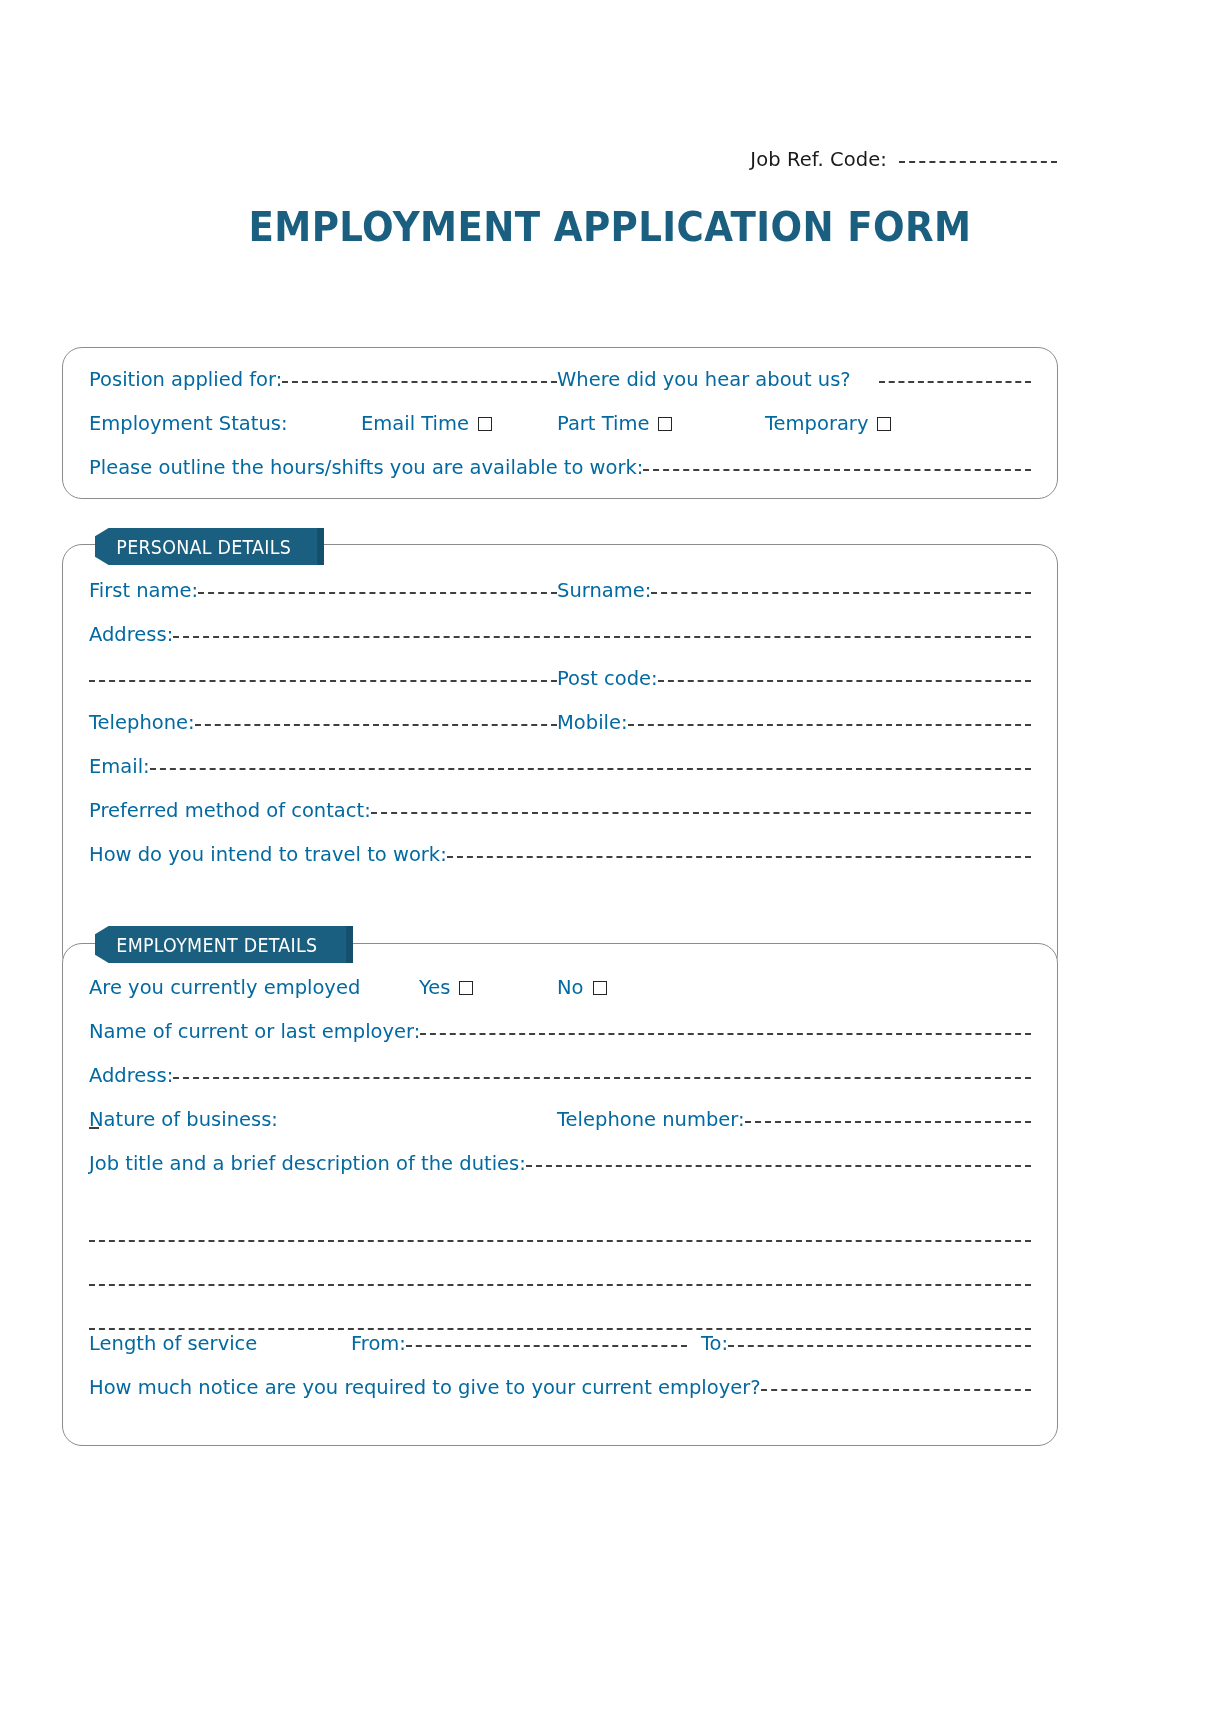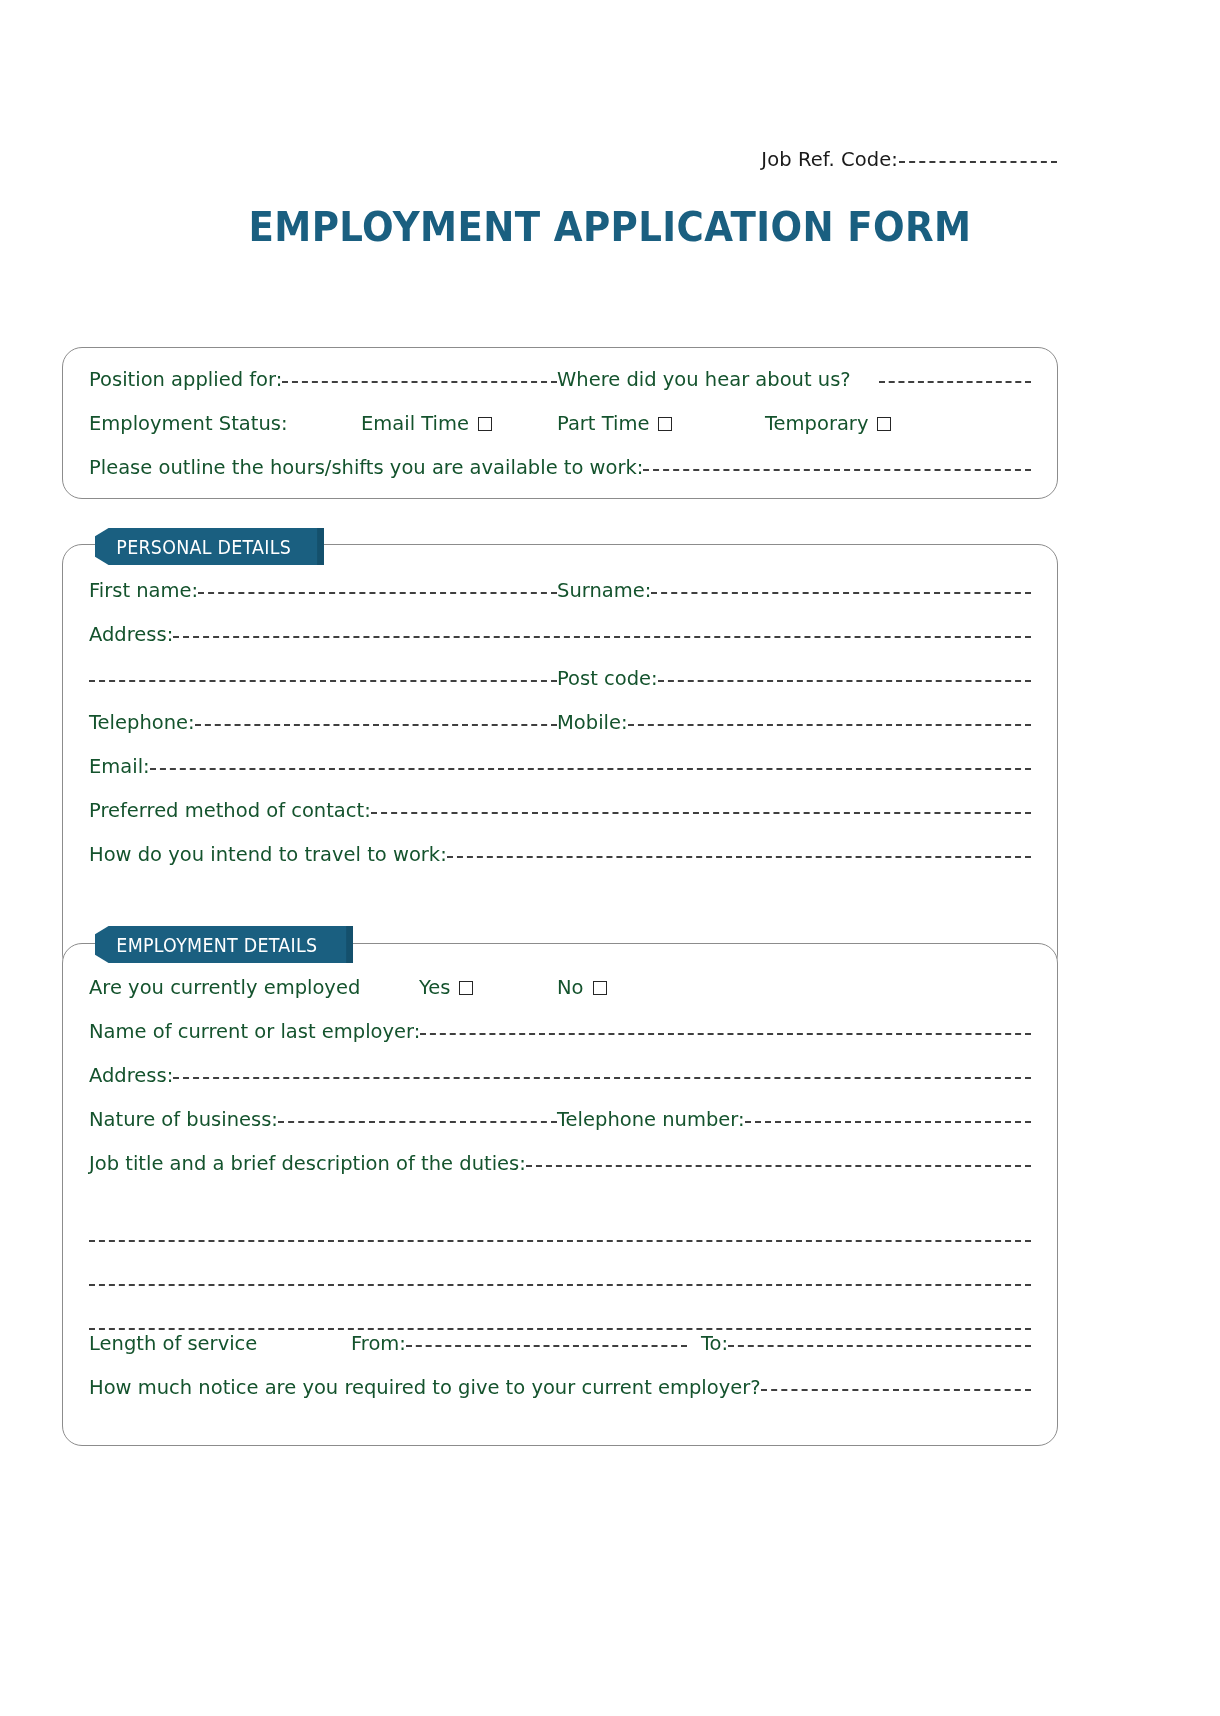--- a/index.html
+++ b/index.html
@@ -27,20 +27,21 @@
   
   .jobref {
     position: absolute;
     right: 163px;
     top: 150px;
     font-size: 19.5px;
     letter-spacing: 0.1px;
     white-space: nowrap;
     display: flex;
     align-items: baseline;
+    gap: 11px;
   }
   .jobref .lbl { color: #1a1a1a; }
   .jobref .fill {
     display: inline-block;
     width: 158px;
     margin-left: 1px;
     border-bottom: 2px dashed #3a3a3a;
     position: relative;
     top: -3px;
   }
@@ -116,21 +117,21 @@
   }
   .col {
     display: flex;
     align-items: baseline;
     box-sizing: border-box;
     min-width: 0;
   }
   .lbl {
     font-size: 19.5px;
     white-space: nowrap;
-    color: #14532d;
+    color: #0369a1;
     line-height: 1;
   }
   .fill {
     flex: 1 1 auto;
     min-width: 10px;
     border-bottom: 2px dashed #3f3f3f;
     position: relative;
     top: -3px;
     height: 0;
   }
@@ -160,21 +161,21 @@
 
   
   #panel-personal .rows { padding-top: 36px; }
   .pr { height: 44px; }
   .p2-left  { width: 468px; }
   .p2-right { flex: 1 1 auto; padding-left: 0; }
 
   
   #panel-employment .rows { padding-top: 34px; }
   .er { height: 44px; }
-  .e-left  { width: 468px; }
+  .e-left  { width: 468px; flex-direction: column; }
   .e-right { flex: 1 1 auto; }
   .blankline { height: 44px; display: flex; align-items: flex-end; }
 </style>
 </head>
 <body>
 
 <div class="page">
 
   <div class="jobref">
     <span class="lbl">Job Ref. Code:</span>

